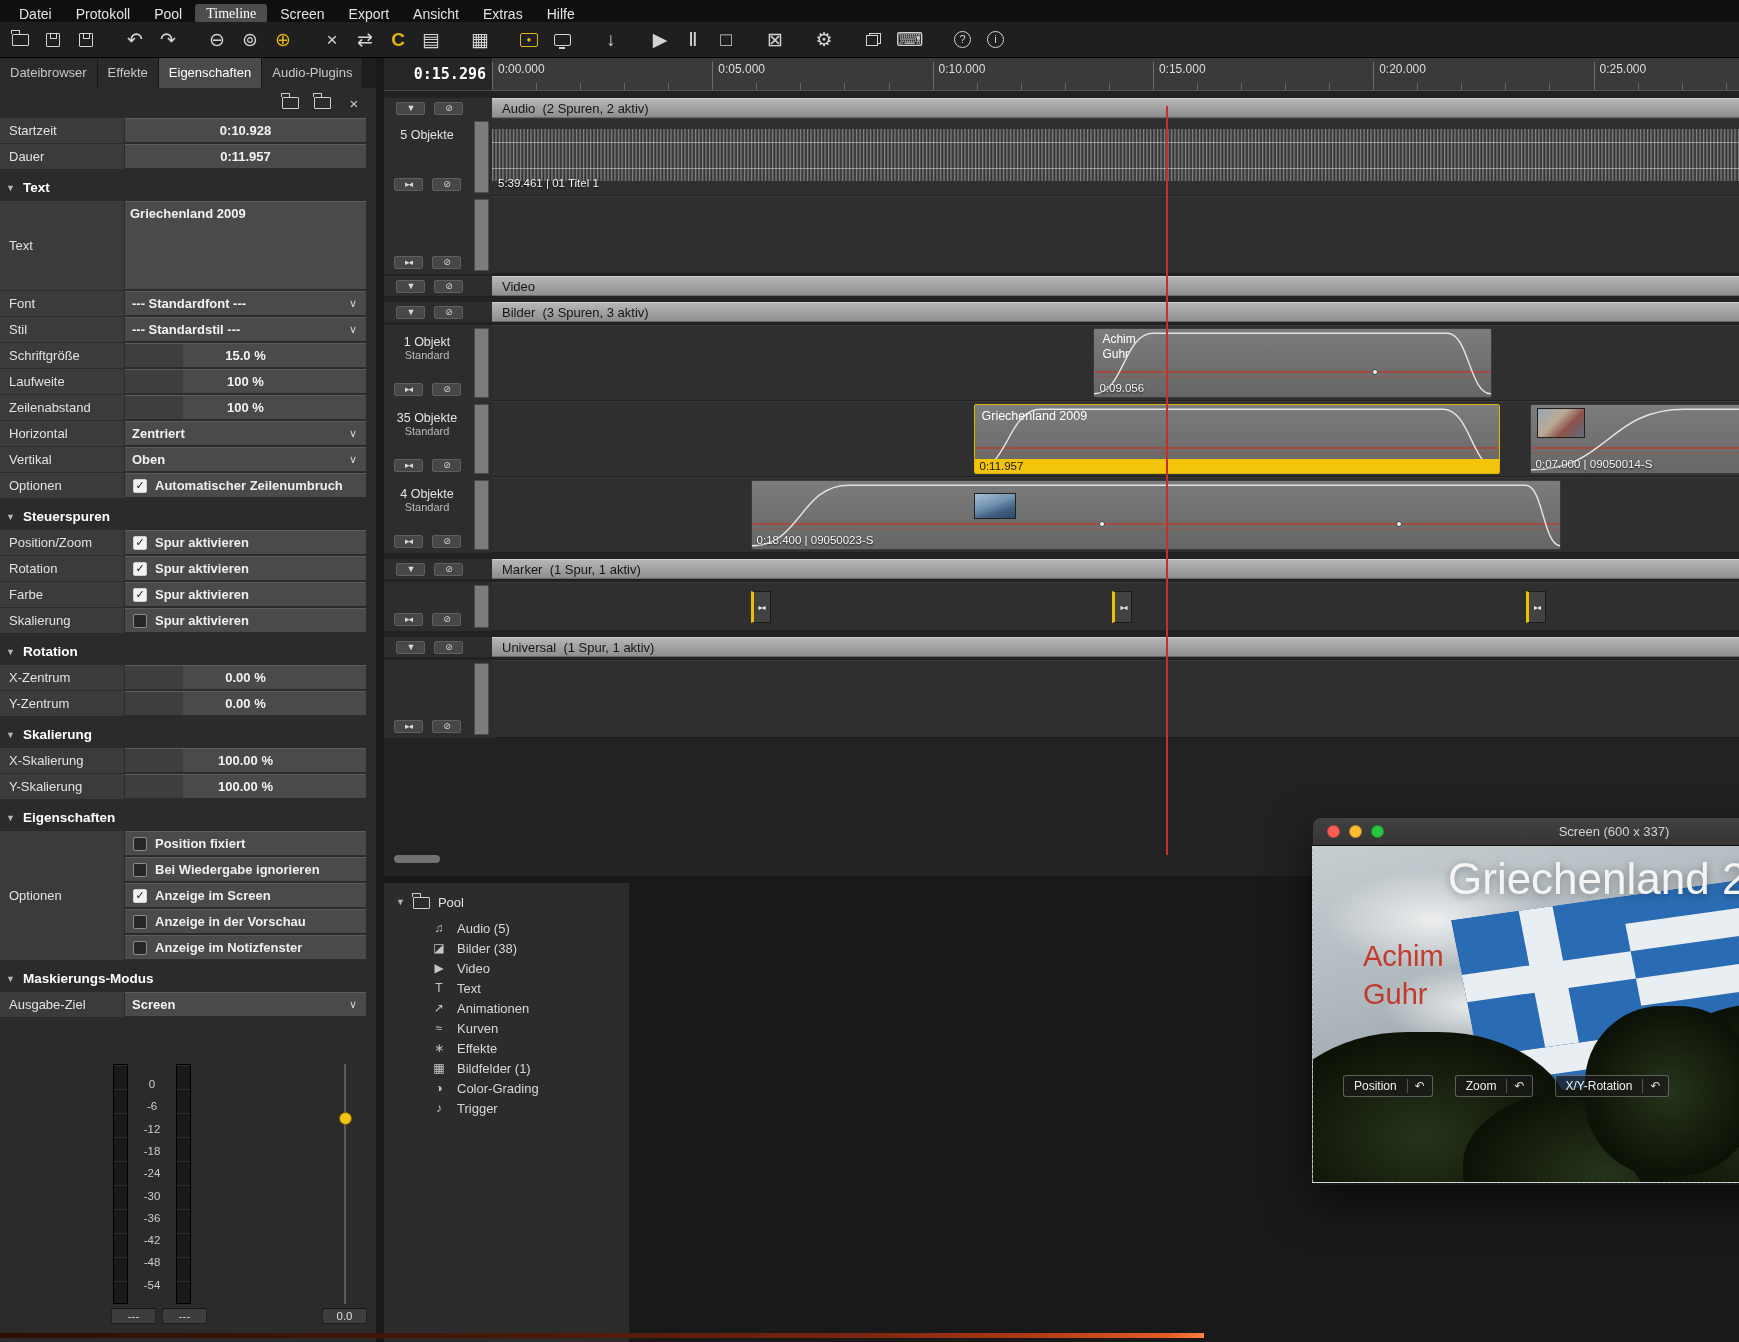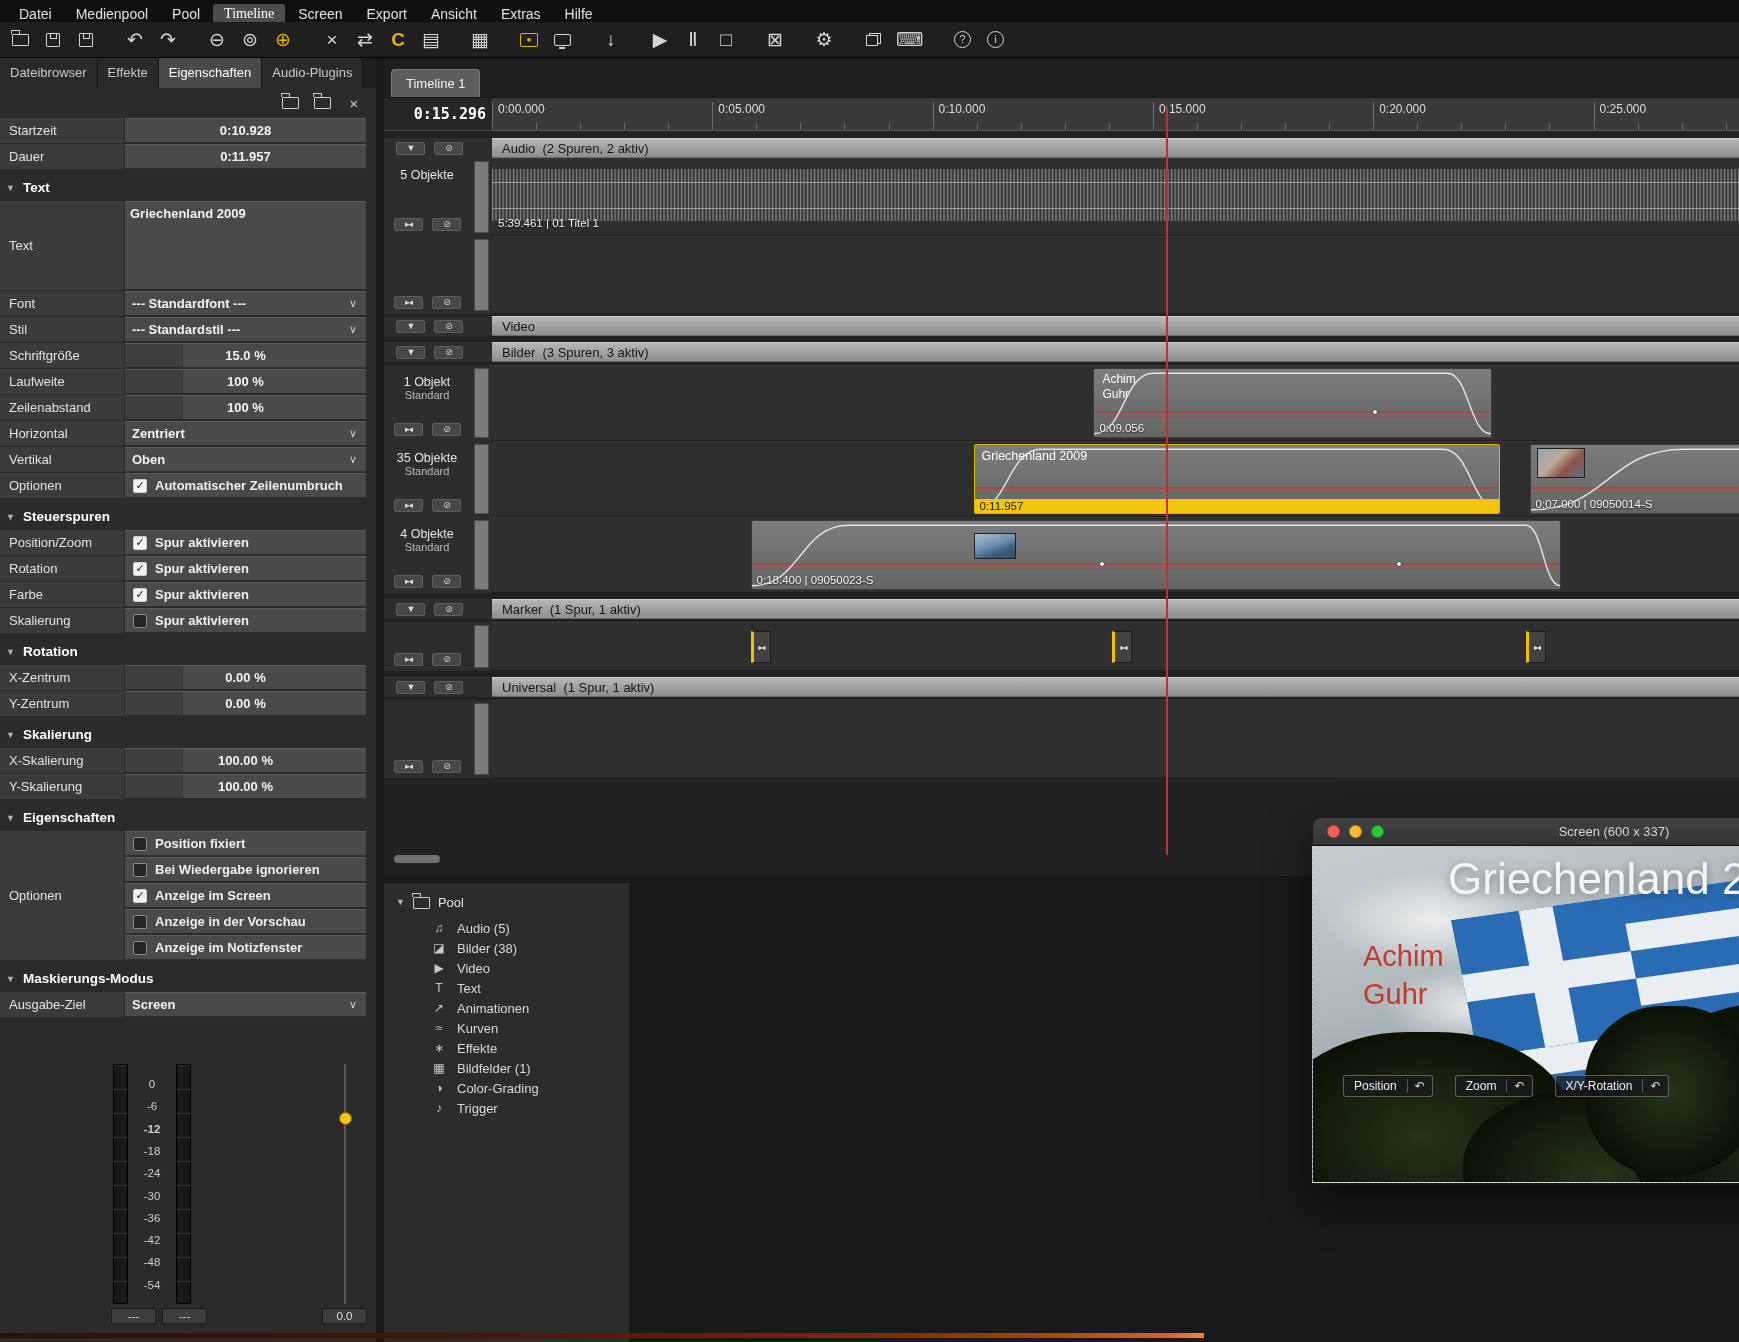--- a/index.html
+++ b/index.html
@@ -178,21 +178,21 @@
 
 #bstrip{position:absolute;left:0;top:1333px;width:1204px;height:5px;z-index:70;
   background:linear-gradient(90deg,#2b0f07,#4a1809 45%,#7c2610 72%,#b23a16 86%,#e65b28 97%,#ff7f3d);}
 </style>
 </head>
 <body>
 
 <div id="app">
   <div id="menubar">
       <div class="mitem">Datei</div>
-      <div class="mitem">Medienpool</div>
+      <div class="mitem">Protokoll</div>
       <div class="mitem">Pool</div>
       <div class="mitem active">Timeline</div>
       <div class="mitem">Screen</div>
       <div class="mitem">Export</div>
       <div class="mitem">Ansicht</div>
       <div class="mitem">Extras</div>
       <div class="mitem">Hilfe</div>
     </div>
   <div id="toolbar">
       <span class="tbi">
@@ -454,42 +454,39 @@
             <span class="chev">∨</span>
           </div>
         </div>
       </div>
     <div id="meter">
       <div class="mbar b1"></div>
       <div class="mbar b2"></div>
       <div id="mscale">
           <div class="mtick" style="top: 20px;">0</div>
           <div class="mtick" style="top: 42.3px;">-6</div>
-          <div class="mtick" style="top: 64.6px; font-weight: bold;">-12</div>
+          <div class="mtick" style="top: 64.6px;">-12</div>
           <div class="mtick" style="top: 86.9px;">-18</div>
           <div class="mtick" style="top: 109.2px;">-24</div>
           <div class="mtick" style="top: 131.5px;">-30</div>
           <div class="mtick" style="top: 153.8px;">-36</div>
           <div class="mtick" style="top: 176.1px;">-42</div>
           <div class="mtick" style="top: 198.4px;">-48</div>
           <div class="mtick" style="top: 220.7px;">-54</div>
         </div>
       <div class="mbox bx1">---</div>
       <div class="mbox bx2">---</div>
       <div class="gslider">
         <div class="gknob"></div>
       </div>
       <div class="mbox bx3">0.0</div>
     </div>
   </div>
 
   <div id="timeline">
-    <div id="tl-tabbar">
-      <div class="tl-tab">Timeline 1</div>
-    </div>
     <div id="tl-rulerrow">
       <div id="tl-timecode">0:15.296</div>
       <div id="tl-ruler">
           <span class="rlab" style="left: 0px;">0:00.000</span>
           <span class="rlab" style="left: 220.3px;">0:05.000</span>
           <span class="rlab" style="left: 440.6px;">0:10.000</span>
           <span class="rlab" style="left: 660.9px;">0:15.000</span>
           <span class="rlab" style="left: 881.2px;">0:20.000</span>
           <span class="rlab" style="left: 1101.5px;">0:25.000</span>
         </div>

